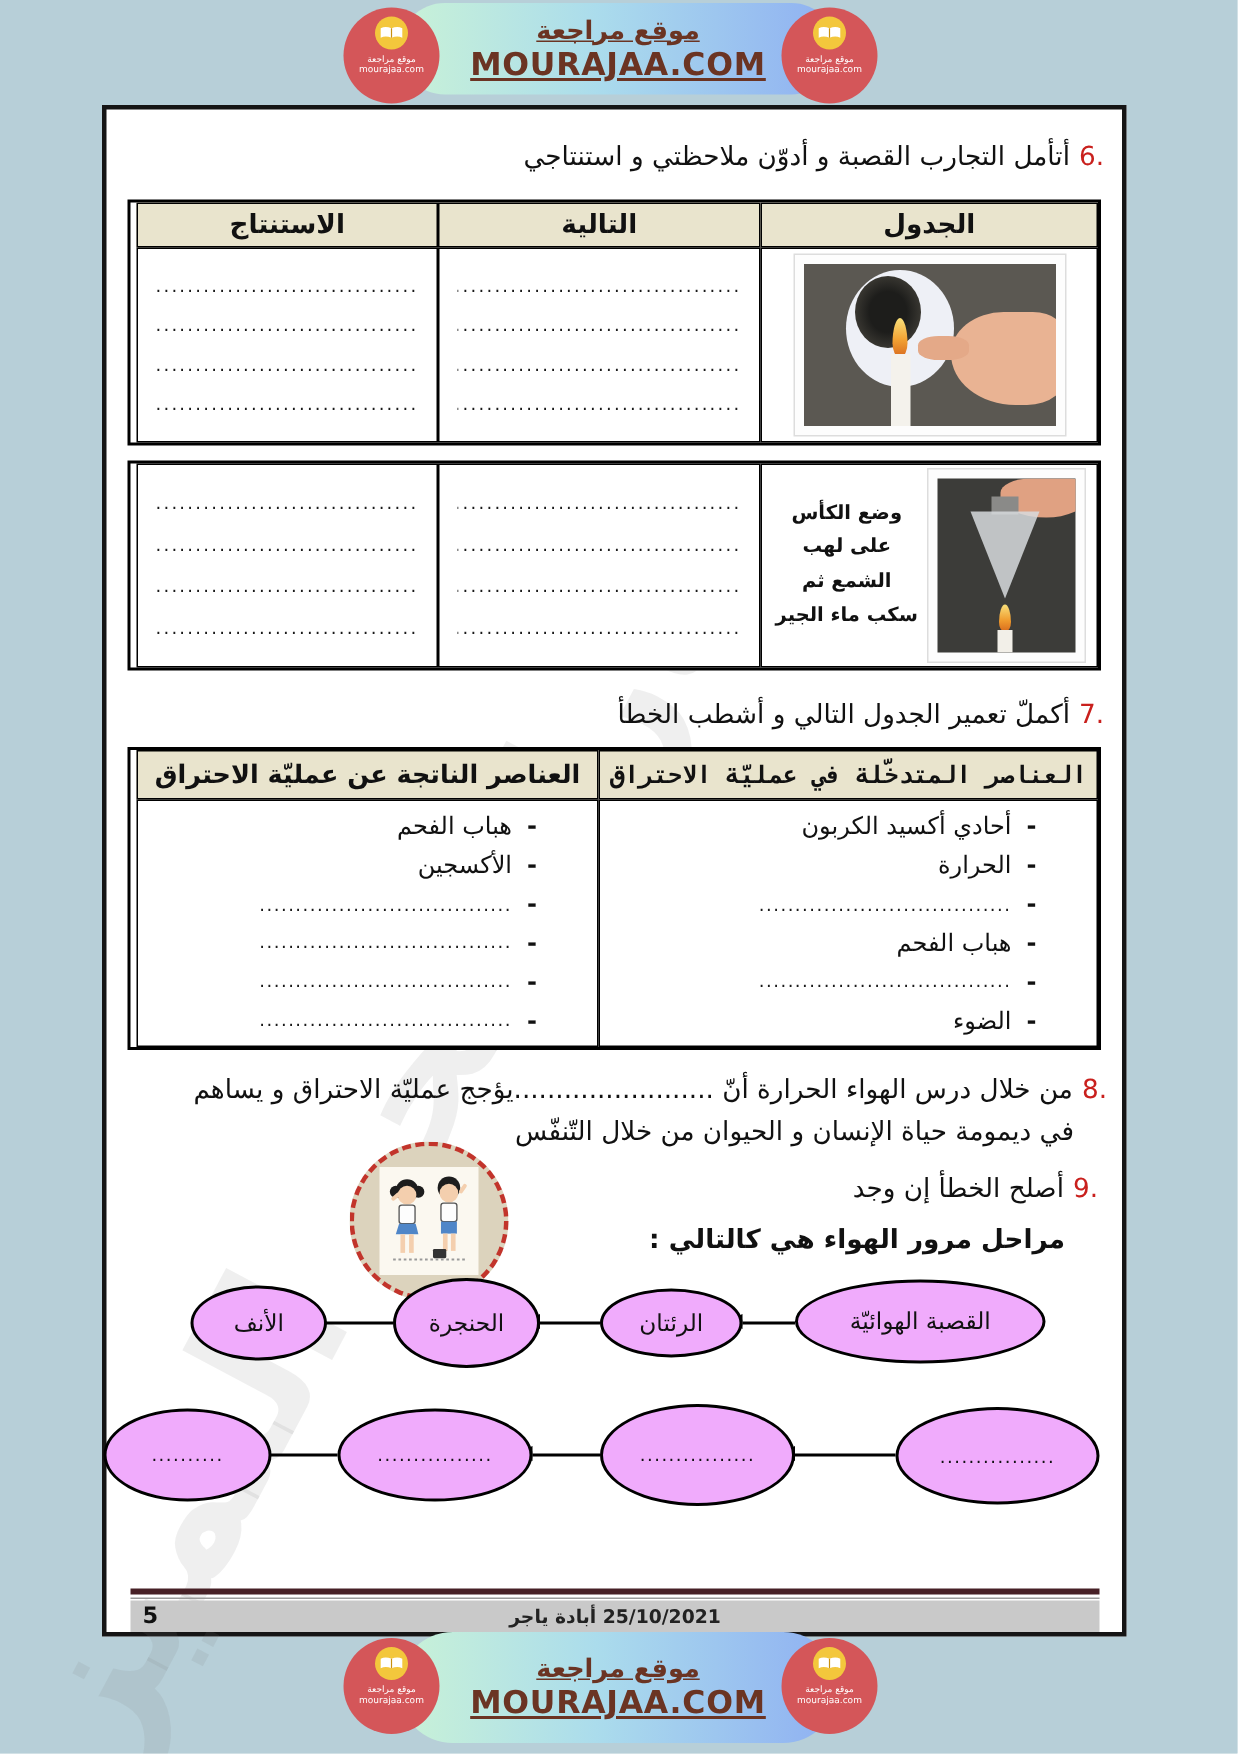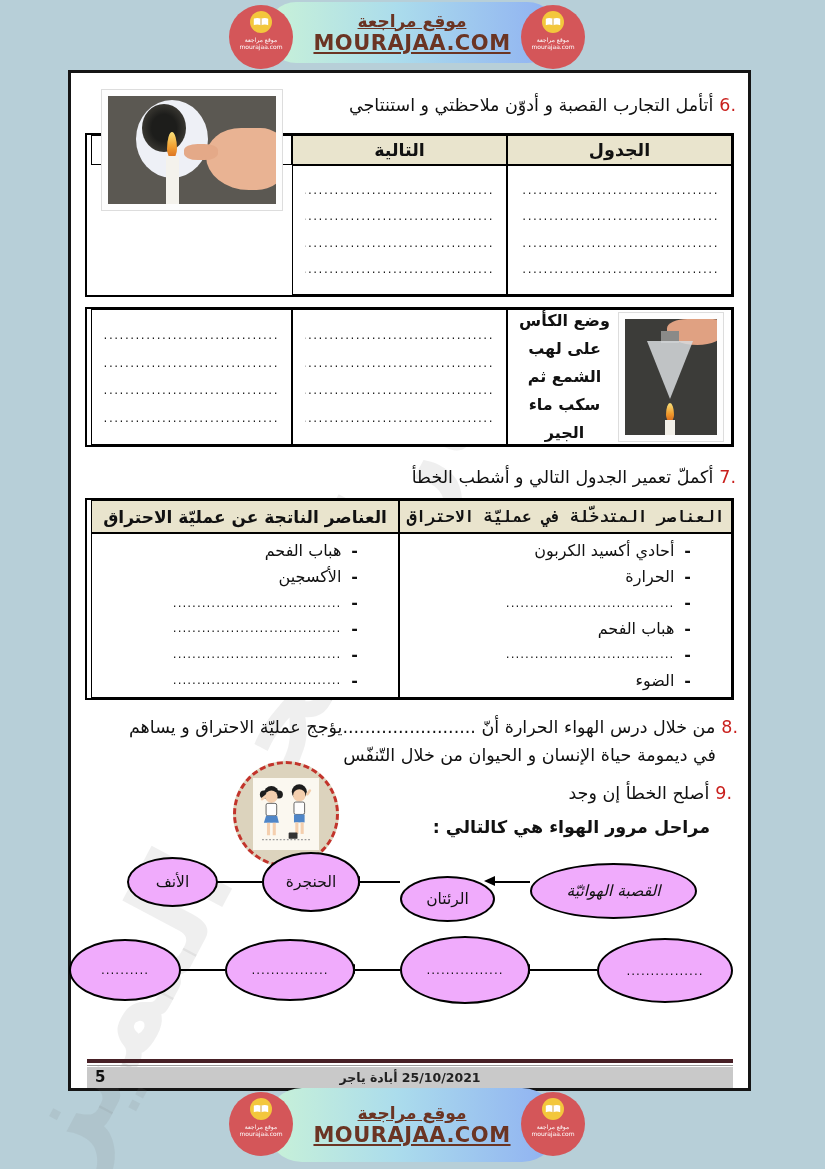--- a/index.html
+++ b/index.html
@@ -55,21 +55,21 @@
   .s2 .neck{position:absolute;left:36px;top:12px;width:18px;height:12px;
             background:#8a8a88;}
   .s2 .cone{position:absolute;left:22px;top:22px;width:0;height:0;
             border-left:23px solid transparent;border-right:23px solid transparent;
             border-top:58px solid rgba(215,219,222,0.85);}
   .s2 .flame{position:absolute;left:41px;top:84px;width:8px;height:18px;
              background:linear-gradient(#f9e07a,#ef9a2d 60%,#d96c1e);
              border-radius:50% 50% 45% 45%/65% 65% 35% 35%;}
   .s2 .candle{position:absolute;left:40px;top:101px;width:10px;height:15px;
               background:#f2efe8;}
-  .caption{font-weight:bold;font-size:16px;line-height:1.75;text-align:center;
+  .caption{font-weight:bold;font-size:13px;line-height:1.75;text-align:center;
            width:96px;}
 
   
   .item{display:flex;gap:10px;align-items:center;height:27px;font-size:16px;}
   .item .dash{font-weight:bold;}
   .item .dots{font-size:12px;letter-spacing:1px;color:#1a1a1a;}
   .col7{padding:4px 40px 4px 8px;display:flex;flex-direction:column;
         justify-content:space-evenly;box-sizing:border-box;}
 
   
@@ -129,20 +129,21 @@
     <div class="watermark">مبارك نحو التميز</div>
 
     <div class="qtitle" style="right:12px;top:22px;">
       <span class="qnum">6.</span>
       <span>أتأمل التجارب القصبة و أدوّن ملاحظتي و استنتاجي</span>
     </div>
 
     <div class="tbl" style="right:14px;top:60px;width:645px;grid-template-columns:225px 215px 201px;grid-template-rows:30px 130px;">
       <div class="th">الجدول</div>
       <div class="th">التالية</div>
+      <div class="th">الاستنتاج</div>
 
       <div class="photocell">
         <div class="photo">
           <div class="scene s1">
             <div class="plate"></div>
             <div class="soot"></div>
             <div class="flame"></div>
             <div class="candle"></div>
             <div class="hand"></div>
             <div class="thumb"></div>
@@ -288,25 +289,25 @@
           <rect x="45.5" y="46.5" width="3.5" height="13" fill="#f4cfae"></rect>
           <rect x="51.5" y="46.5" width="3.5" height="13" fill="#f4cfae"></rect>
           <rect x="57" y="15" width="8" height="3" rx="1.5" transform="rotate(-55 57 15)" fill="#f4cfae"></rect>
           <rect x="38" y="58" width="10" height="7" rx="1" fill="#333"></rect>
           <line x1="8" y1="66" x2="62" y2="66" stroke="#999" stroke-width="1.5" stroke-dasharray="2 2"></line>
         </svg>
       </div>
     </div>
 
     <div class="diagram" style="top:778px;height:66px;">
-      <div class="oval" style="left:459px;top:12px;width:167px;height:56px;font-style:italic;">القصبة الهوائيّة</div>
+      <div class="oval" style="left:459px;top:2px;width:167px;height:56px;">القصبة الهوائيّة</div>
       <div class="arrow" style="left:424px;top:30px;width:35px;">
           <span class="head"></span>
         </div>
-      <div class="oval" style="left:329px;top:25px;width:95px;height:46px;">الرئتان</div>
+      <div class="oval" style="left:329px;top:8px;width:95px;height:46px;">الرئتان</div>
       <div class="arrow" style="left:289px;top:30px;width:40px;">
           <span class="head"></span>
         </div>
       <div class="oval" style="left:191px;top:1px;width:98px;height:60px;">الحنجرة</div>
       <div class="arrow" style="left:144px;top:30px;width:47px;">
           <span class="head"></span>
         </div>
       <div class="oval" style="left:56px;top:6px;width:91px;height:50px;">الأنف</div>
     </div>
 

